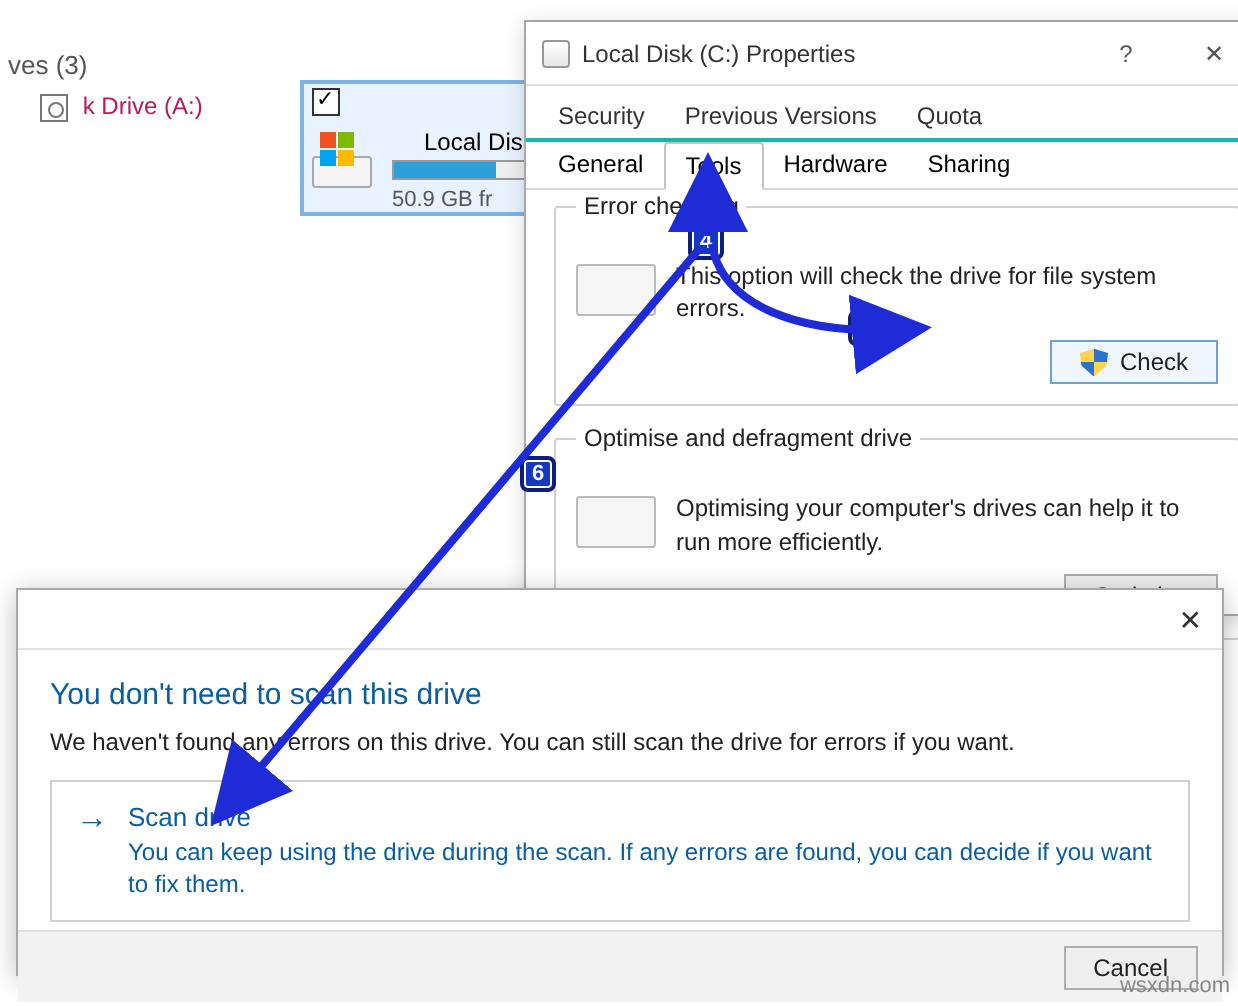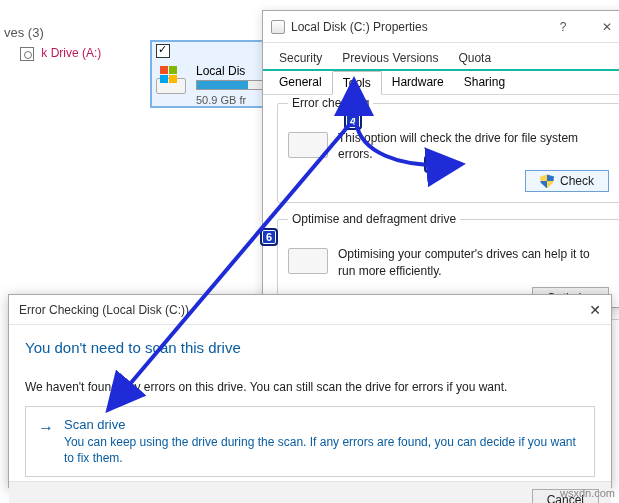--- a/index.html
+++ b/index.html
@@ -27,21 +27,21 @@
     border:2px solid #7db3e6; background:#e8f3ff; padding:4px 6px;
   }
   .drive-check { position:absolute; top:2px; left:4px; width:14px; height:14px; border:1px solid #333; background:#fff;}
   .drive-check::after{content:"✓"; font-size:11px; position:absolute; left:1px; top:-2px;}
   .drive-icon { position:absolute; left:4px; top:24px; width:34px; height:28px; }
   .drive-icon .disk{position:absolute;left:0;top:12px;width:30px;height:16px;background:#f5f5f5;border:1px solid #aaa;border-radius:2px;}
   .drive-icon .win{position:absolute;left:4px;top:0;width:18px;height:18px;}
   .win div{position:absolute;width:8px;height:8px;}
   .w1{background:#f25022;left:0;top:0;} .w2{background:#7fba00;left:9px;top:0;}
   .w3{background:#00a4ef;left:0;top:9px;} .w4{background:#ffb900;left:9px;top:9px;}
-  .drive-title{position:absolute;left:44px;top:22px;font-size:12px;}
+  .drive-title{position:absolute;left:60px;top:22px;font-size:12px;}
   .drive-bar{position:absolute;left:44px;top:38px;width:68px;height:10px;border:1px solid #999;background:#eee;}
   .drive-bar .fill{background:#2da0da;height:100%;width:78%;}
   .drive-sub{position:absolute;left:44px;top:52px;font-size:11px;color:#555;}
 
   
   .props {
     position:absolute; left:262px; top:10px; width:373px; height:298px;
     background:#fff; border:1px solid #a8a8a8; box-shadow:0 2px 10px rgba(0,0,0,.15);
   }
   .props-title{height:32px;line-height:32px;padding:0 8px;font-size:12px;color:#333;display:flex;align-items:center;gap:6px;background:#fff;border-bottom:1px solid #e0e0e0;}
@@ -63,21 +63,21 @@
   .btn-row{ text-align:right; margin-top:8px;}
   .shield{position:relative;width:14px;height:14px;display:inline-block;}
   .shield::before{content:"";position:absolute;inset:0;background:conic-gradient(#2b73c9 0 25%,#ffd34f 0 50%,#2b73c9 0 75%,#ffd34f 0 100%);clip-path:polygon(50% 0,100% 15%,95% 60%,50% 100%,5% 60%,0 15%);}
   
   .dlg{
     position:absolute;left:8px;top:294px;width:604px;height:194px;background:#fff;border:1px solid #a8a8a8;box-shadow:0 2px 12px rgba(0,0,0,.25);
   }
   .dlg-title{height:30px;line-height:30px;padding:0 10px;font-size:12px;color:#333;border-bottom:1px solid #e4e4e4;display:flex;align-items:center;}
   .dlg-title .spacer{flex:1;}
   .dlg-body{padding:10px 16px 4px 16px;}
-  .dlg-head{color:#0a5da0;font-size:15px;margin:4px 0 24px 0;}
+  .dlg-head{color:#0a5da0;font-size:15px;margin:4px 0 8px 0;}
   .dlg-text{font-size:12px;color:#222;margin-bottom:12px;}
   .optionbox{border:1px solid #d0d0d0;padding:10px 12px;display:flex;gap:10px;align-items:flex-start;cursor:default;}
   .arrow{color:#0a5da0;font-size:16px;line-height:14px;flex:none;margin-top:2px;}
   .opt-title{color:#0a5da0;font-size:13px;margin-bottom:2px;}
   .opt-sub{color:#0a5da0;font-size:12px;line-height:1.35;}
   .dlg-footer{border-top:1px solid #e0e0e0;background:#f2f2f2;height:36px;display:flex;align-items:center;justify-content:flex-end;padding:0 12px;}
   
   .badge{position:absolute;width:18px;height:18px;border-radius:4px;background:#1538c0;color:#fff;font-size:11px;font-weight:bold;display:flex;align-items:center;justify-content:center;border:2px solid #0d1f77;box-shadow:0 0 0 1px #fff inset;}
   .b4{left:344px;top:112px;} .b5{left:424px;top:155px;} .b6{left:260px;top:228px;}
   
@@ -153,21 +153,20 @@
       </div>
       <div class="btn-row">
         <span class="btn">Optimise</span>
       </div>
     </div>
   </div>
 </div>
 
 <div class="dlg">
   <div class="dlg-title">
-    <span>Error Checking (Local Disk (C:))</span>
     <span class="spacer"></span>
     <span style="font-size:14px;color:#333;">✕</span>
   </div>
   <div class="dlg-body">
     <div class="dlg-head">You don't need to scan this drive</div>
     <div class="dlg-text">We haven't found any errors on this drive. You can still scan the drive for errors if you want.</div>
     <div class="optionbox">
       <div class="arrow">→</div>
       <div>
         <div class="opt-title">Scan drive</div>

